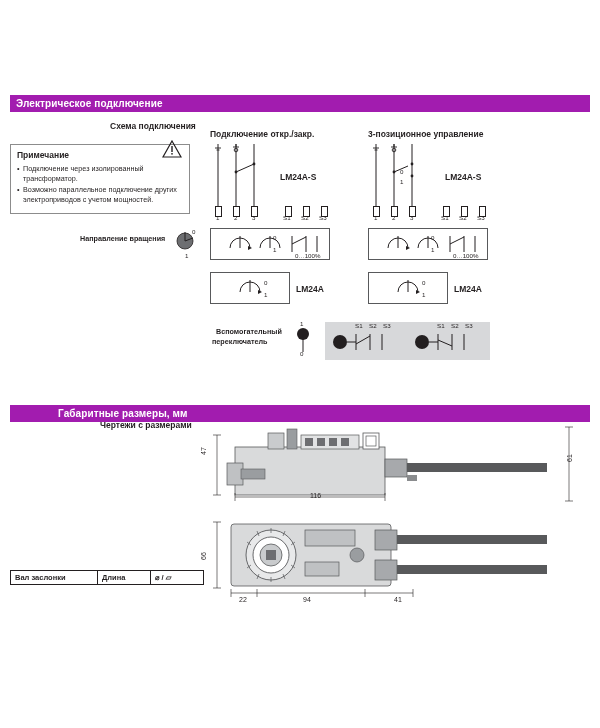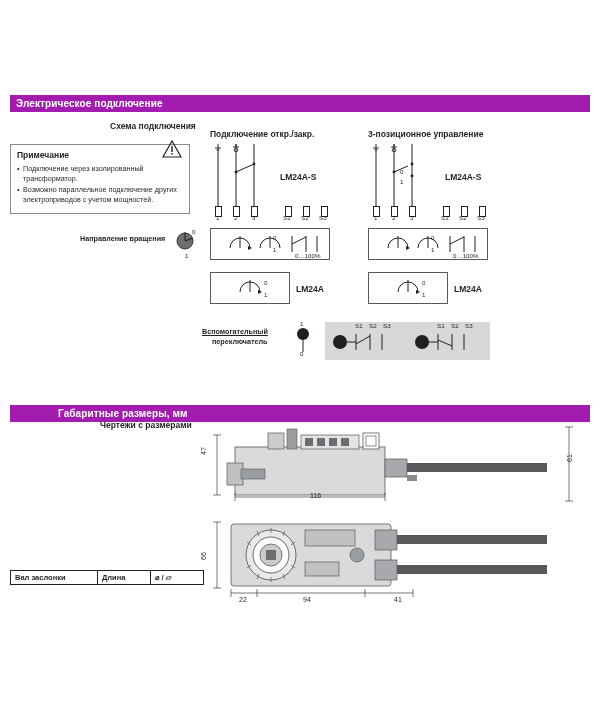--- a/index.html
+++ b/index.html
@@ -237,21 +237,21 @@
 <div class="diagram-box" style="left:368px;top:272px;width:80px;height:32px;"></div>
 <svg style="position:absolute;left:370px;top:274px;" width="76" height="28">
   <path d="M28 18 A10 10 0 0 1 48 18" fill="none" stroke="#231f20" stroke-width="1"></path>
   <line x1="38" y1="18" x2="38" y2="6" stroke="#231f20" stroke-width="1"></line>
   <polygon points="46,16 50,18 46,20" fill="#231f20"></polygon>
 </svg>
 <div class="label f6" style="left:422px;top:279px;">0</div>
 <div class="label f6" style="left:422px;top:291px;">1</div>
 <div class="label bold f85" style="left:454px;top:284px;">LM24A</div>
 
-<div class="label bold" style="left:202px;top:327px;text-decoration:underline;">Вспомогательный</div>
+<div class="label bold" style="left:216px;top:327px;">Вспомогательный</div>
 <div class="label bold" style="left:212px;top:337px;">переключатель</div>
 <svg style="position:absolute;left:292px;top:322px;" width="22" height="36">
   <circle cx="11" cy="12" r="6" fill="#231f20"></circle>
   <line x1="11" y1="12" x2="11" y2="30" stroke="#231f20" stroke-width="1"></line>
 </svg>
 <div class="label f6" style="left:300px;top:320px;">1</div>
 <div class="label f6" style="left:300px;top:350px;">0</div>
 
 <div class="gray-box" style="left:325px;top:322px;width:165px;height:38px;"></div>
 

